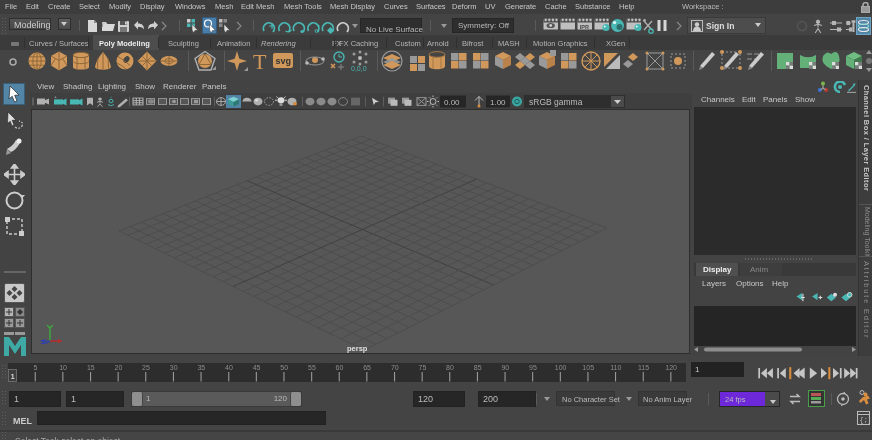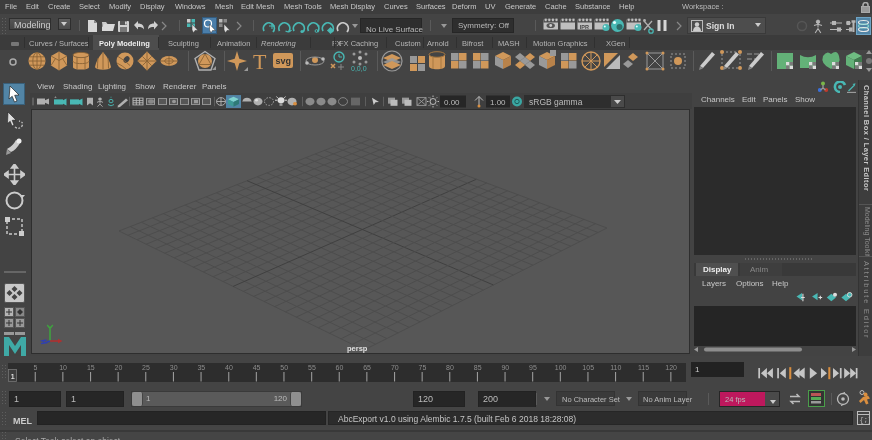--- a/index.html
+++ b/index.html
@@ -924,21 +924,21 @@
 <div class="abs ddarrow" style="left:544px;top:14px;border-top-color:#999;"></div>
 <div class="abs" style="left:556px;top:8px;width:59px;height:15px;background:#3a3a3a;border:1px solid #333;">
       <span class="abs" style="left:5px;top:3px;font-size:7.5px;color:#bbb;white-space:nowrap;">No Character Set</span>
     </div>
 <div class="abs ddarrow" style="left:626px;top:14px;border-top-color:#999;"></div>
 <div class="abs" style="left:638px;top:8px;width:49px;height:15px;background:#3a3a3a;border:1px solid #333;">
       <span class="abs" style="left:4px;top:3px;font-size:7.5px;color:#bbb;white-space:nowrap;">No Anim Layer</span>
     </div>
 <div class="abs sep" style="left:708px;top:10px;height:12px;"></div>
     <div class="abs sep" style="left:831px;top:10px;height:12px;"></div>
-<div class="abs" style="left:719px;top:8px;width:61px;height:16px;background:#be185d;border:1px solid #262626;">
+<div class="abs" style="left:719px;top:8px;width:61px;height:16px;background:#6d28d9;border:1px solid #262626;">
       <span class="abs" style="left:5px;top:3px;font-size:7.5px;color:#bbb;">24 fps</span>
       <div class="abs" style="right:0;top:0;width:14px;height:14px;background:#4a4a4a;"></div>
       <div class="abs ddarrow" style="right:3px;top:8px;"></div>
     </div>
 <svg class="abs" style="left:787px;top:9px" width="16" height="14" viewBox="0 0 16 14">
       <path d="M3 4.5 h9 l-2.5 -2.5 M13 9.5 h-9 l2.5 2.5" fill="none" stroke="#bbb" stroke-width="1.5"></path>
     </svg>
 <div class="abs" style="left:808px;top:7px;width:17px;height:17px;border:1.5px solid #4a9e4a;background:#333;">
   <svg width="14" height="14" viewBox="0 0 14 14">
         <rect x="2" y="2" width="10" height="3" fill="#b55"></rect>
@@ -957,23 +957,20 @@
         <circle cx="7.5" cy="4.5" r="2"></circle>
         <path d="M5 7 l5 -1.5 l2 3 l-3 1 l1.5 4 l-2.5 1 l-2 -4.5 l-3.5 3 l-1.5 -2 l4 -4z"></path>
       </g>
     </svg>
 </div>
 
 <div class="abs" id="melbar" style="left:0;top:407px;width:872px;height:20px;background:#444;">
 <div class="abs dots" style="left:1px;top:4px;width:6px;height:14px;"></div>
 <span class="abs" style="left:13px;top:9px;font-size:9px;font-weight:bold;color:#ccc;">MEL</span>
 <div class="abs" style="left:37px;top:4px;width:289px;height:14px;background:#262626;border:1px solid #222;"></div>
-<div class="abs" style="left:328px;top:4px;width:525px;height:14px;background:#2c2c2c;border:1px solid #262626;">
-      <span class="abs" style="left:9px;top:2px;font-size:8.5px;color:#c5c5c5;">AbcExport v1.0 using Alembic 1.7.5 (built Feb  6 2018 18:28:08)</span>
-    </div>
 <svg class="abs" style="left:857px;top:4px" width="13" height="14" viewBox="0 0 13 14">
       <rect x="0.5" y="0.5" width="12" height="13" fill="none" stroke="#bbb"></rect>
       <path d="M0.5 3.5 h12" stroke="#bbb"></path>
       <text x="2.5" y="11" font-size="7" fill="#bbb" font-family="Liberation Mono">{;}</text>
     </svg>
 </div>
 
 <div class="abs" id="helpbar" style="left:0;top:427px;width:872px;height:13px;background:#454545;">
 <div class="abs" style="left:0;top:3px;width:872px;height:1.5px;background:#393939;"></div>
 <div class="abs dots" style="left:1px;top:4px;width:6px;height:9px;"></div>

